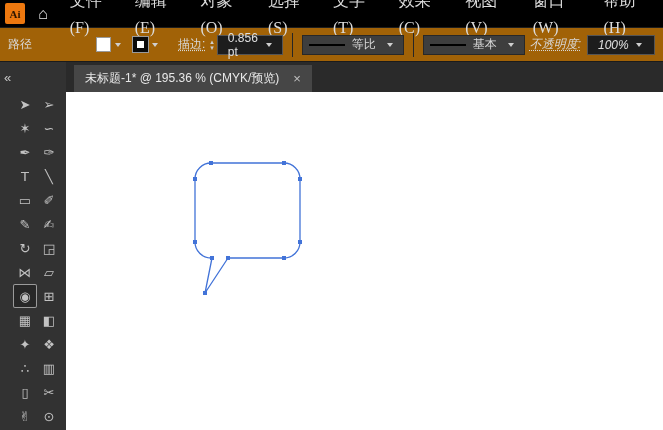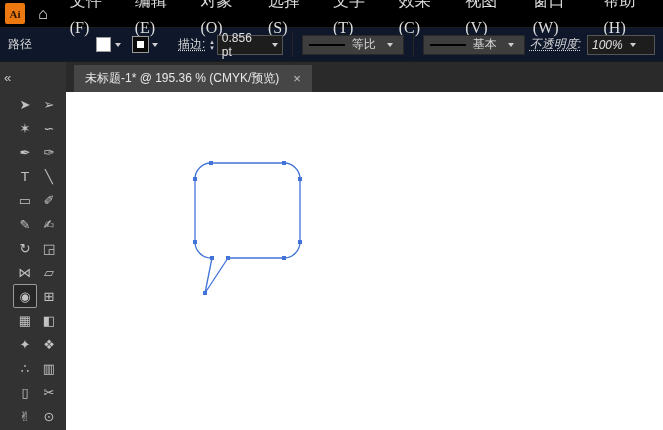--- a/index.html
+++ b/index.html
@@ -13,34 +13,34 @@
   
   .menubar { height:28px; background:#000000; border-bottom:1px solid #1d1d1d;
              display:flex; align-items:center;font-family:Liberation Serif, serif; }
   .ai-logo { width:21px; height:21px; margin-left:5px; border-radius:2px;
              background:#ED780F; color:#2b1500; font-weight:bold; font-size:11px;
              display:flex; align-items:center; justify-content:center; }
   .home-icon { color:#e6e6e6; font-size:16px; margin-left:13px; line-height:28px; }
   .menus { display:flex; margin-left:14px; }
   .menu-item { color:#dcdcdc; font-size:16px; padding:0 8px; line-height:27px; cursor:default; }
   
-  .controlbar { height:34px; background:#0f172a; border-bottom:1px solid #1b1b1b;
+  .controlbar { height:34px; background:#a16207; border-bottom:1px solid #1b1b1b;
                 display:flex; align-items:center; padding:0 8px; font-size:12px; color:#d8d8d8; }
   .cb-label { white-space:nowrap; }
   .cb-link { text-decoration:underline dotted; text-underline-offset:2px; }
   .swatches { display:flex; align-items:center; margin-left:64px; }
   .swatch { width:15px; height:15px; }
   .swatch.fill { background:#ffffff; border:1px solid #9a9a9a; }
   .swatch.strokesw { background:#ffffff; border:4px solid #0a0a0a; outline:1px solid #9a9a9a; margin-left:8px; }
   .chev { width:0; height:0; border-left:3.5px solid transparent; border-right:3.5px solid transparent;
           border-top:4px solid #cfcfcf; margin:0 4px; flex:none; }
   .stepper { display:flex; flex-direction:column; justify-content:center; margin:0 3px 0 5px;
              color:#cfcfcf; font-size:7px; line-height:6px; font-family:"DejaVu Sans",sans-serif; }
   .field { background:#1d1d1d; border:1px solid #555; height:20px; display:flex;
-           align-items:center; padding:0 4px; color:#e0e0e0; }
+           align-items:center; padding:0 10px; color:#e0e0e0; }
   .field .chev { margin-left:7px; margin-right:0; }
   .dd { display:flex; align-items:center; background:#3e3e3e; border:1px solid #282828;
         height:20px; padding:0 6px; width:102px; }
   .dd .label { flex:1; }
   .linepreview { width:36px; height:2px; background:#000; margin-right:7px; flex:none; }
   .vsep { width:1px; height:24px; background:#262626; margin:0 9px; }
   .stroke-field { width:66px; }
   .opacity-group { margin-left:auto; display:flex; align-items:center;font-style:italic; }
   .opacity-field { width:68px; margin-left:6px; }
   

